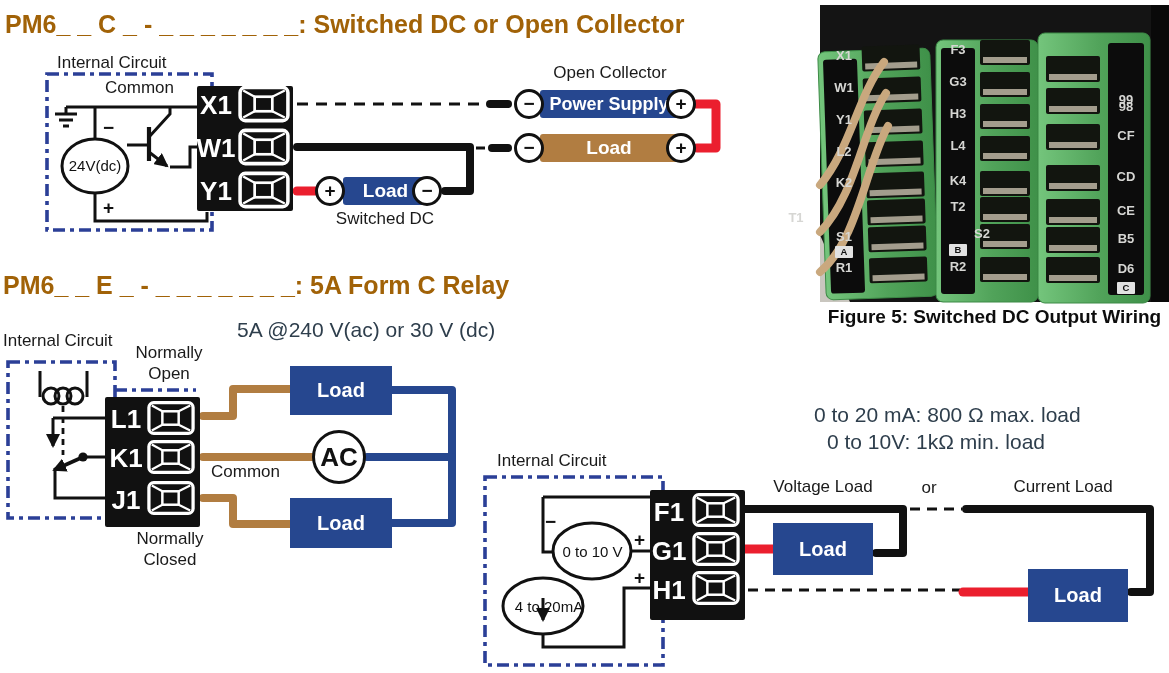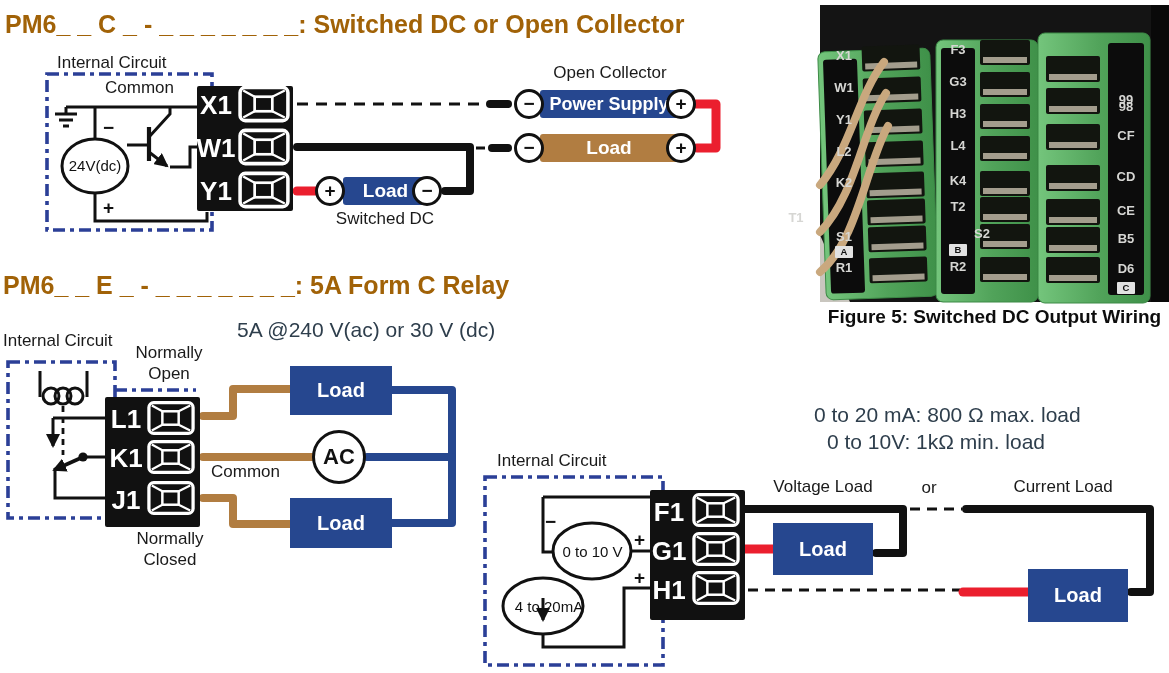--- a/index.html
+++ b/index.html
@@ -11,21 +11,21 @@
   .ttl{font-weight:bold;font-size:25px;color:#a16207;}
   .sub{font-size:21px;color:#2e3e4c;}
   .term{position:absolute;width:40px;text-align:center;color:#fff;font-weight:bold;font-size:26px;}
   .loadbox{position:absolute;background:#26478f;color:#fff;font-weight:bold;font-size:19px;
            display:flex;align-items:center;justify-content:center;border-radius:3px;}
   .brown{background:#b17d41;}
   .pmc{position:absolute;width:24px;height:24px;border:3px solid #111;border-radius:50%;
        background:#fff;font-weight:bold;font-size:19px;line-height:24px;text-align:center;color:#111;}
   .sign{position:absolute;font-weight:bold;font-size:19px;color:#111;}
   .acc{position:absolute;width:48px;height:48px;border:3.5px solid #111;border-radius:50%;
-       background:#fff;font-weight:bold;font-size:22px;line-height:48px;text-align:center;color:#111;}
+       background:#fff;font-weight:bold;font-size:26px;line-height:48px;text-align:center;color:#111;}
   .ell{position:absolute;font-size:15px;color:#111;text-align:center;}
   .plabel{position:absolute;width:30px;text-align:center;color:#d6d6d3;font-weight:bold;font-size:13px;}
   .ptag{position:absolute;width:18px;height:12px;background:#e2e2e2;color:#111;
         font-weight:bold;font-size:9.5px;line-height:12px;text-align:center;border-radius:1px;}
   .caption{position:absolute;font-weight:bold;font-size:19px;color:#0d0d0d;text-align:center;}
 </style>
 </head>
 <body>
 
 <div id="screen">

